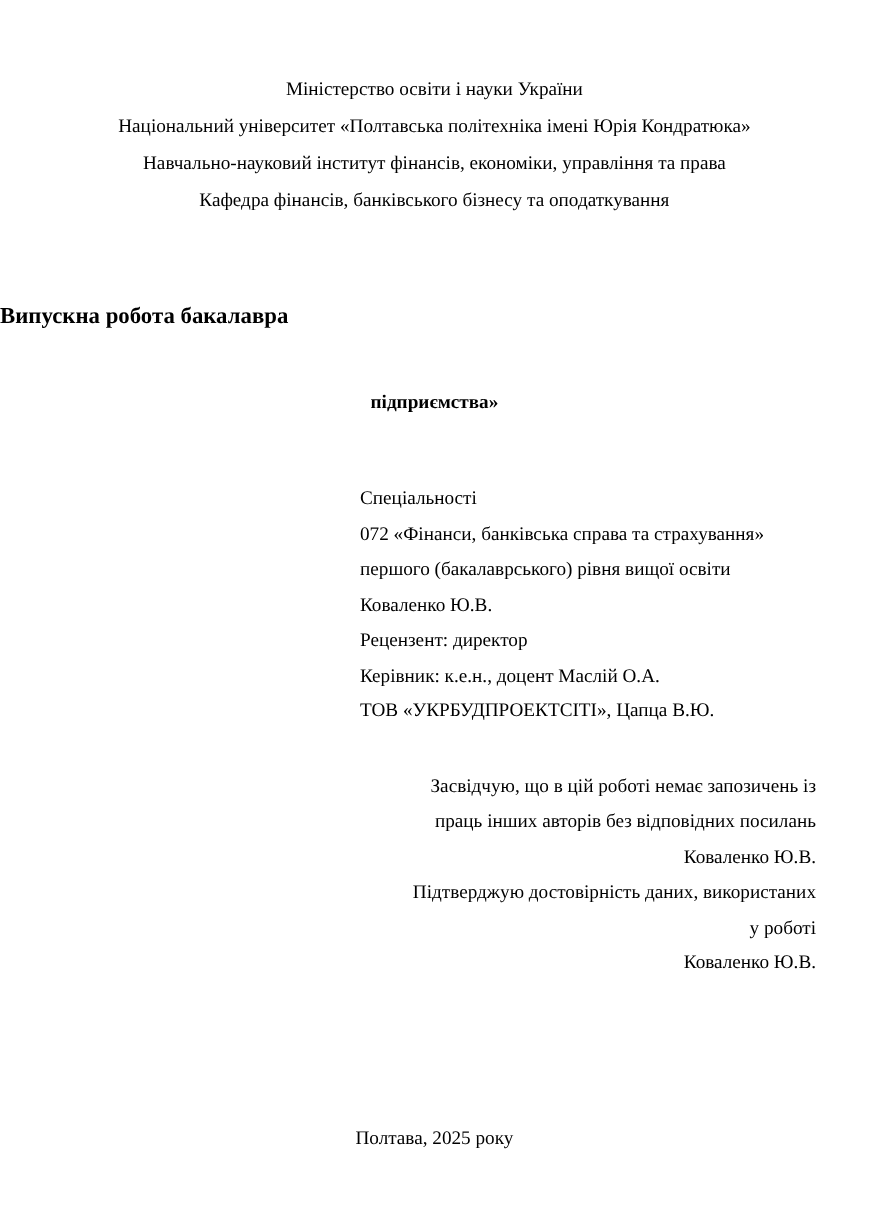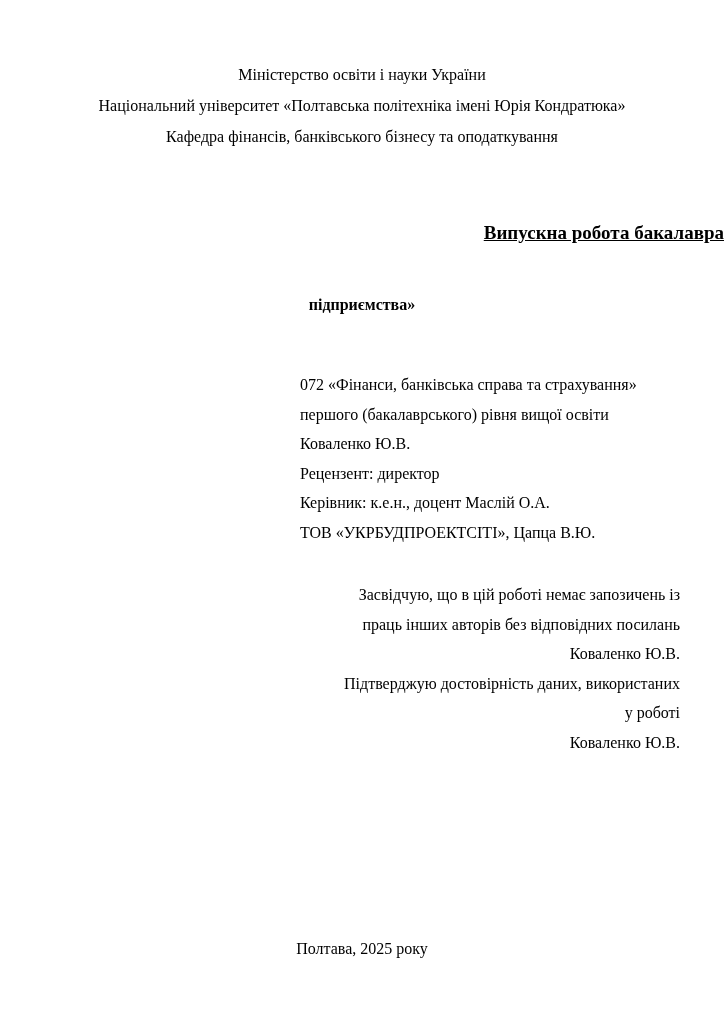--- a/index.html
+++ b/index.html
@@ -21,25 +21,24 @@
   }
   .doc-header {
     padding-top: 47px;
     text-align: center;
   }
   .hline {
     line-height: 31px;
   }
   .title {
     margin: 68px 0 0 0;
-    text-align: right;
+    text-align: left;
     font-size: 19px;
     font-weight: bold;
     line-height: 26px;
-    text-decoration: underline;
   }
   .subtitle {
     margin-top: 42px;
     text-align: center;
     font-weight: bold;
   }
   .subtitle-line {
     line-height: 33px;
   }
   .details {
@@ -71,30 +70,32 @@
   }
 </style>
 </head>
 <body>
 
 <div class="page">
 
   <header class="doc-header">
     <div class="hline">Міністерство освіти і науки України</div>
     <div class="hline">Національний університет «Полтавська політехніка імені Юрія Кондратюка»</div>
+    <div class="hline">Навчально-науковий інститут фінансів, економіки, управління та права</div>
     <div class="hline">Кафедра фінансів, банківського бізнесу та оподаткування</div>
   </header>
 
   <h1 class="title">Випускна робота бакалавра</h1>
 
   <div class="subtitle">
     <div class="subtitle-line">підприємства»</div>
   </div>
 
   <section class="details">
+    <div class="detail-line">Спеціальності</div>
     <div class="detail-line">072 «Фінанси, банківська справа та страхування»</div>
     <div class="detail-line">першого (бакалаврського) рівня вищої освіти</div>
     <div class="detail-line">Коваленко Ю.В.</div>
     <div class="detail-line">Рецензент: директор</div>
     <div class="detail-line">Керівник: к.е.н., доцент Маслій О.А.</div>
     <div class="detail-line">ТОВ «УКРБУДПРОЕКТСІТІ», Цапца В.Ю.</div>
   </section>
 
   <section class="attestation">
     <div class="attestation-line">Засвідчую, що в цій роботі немає запозичень із</div>

